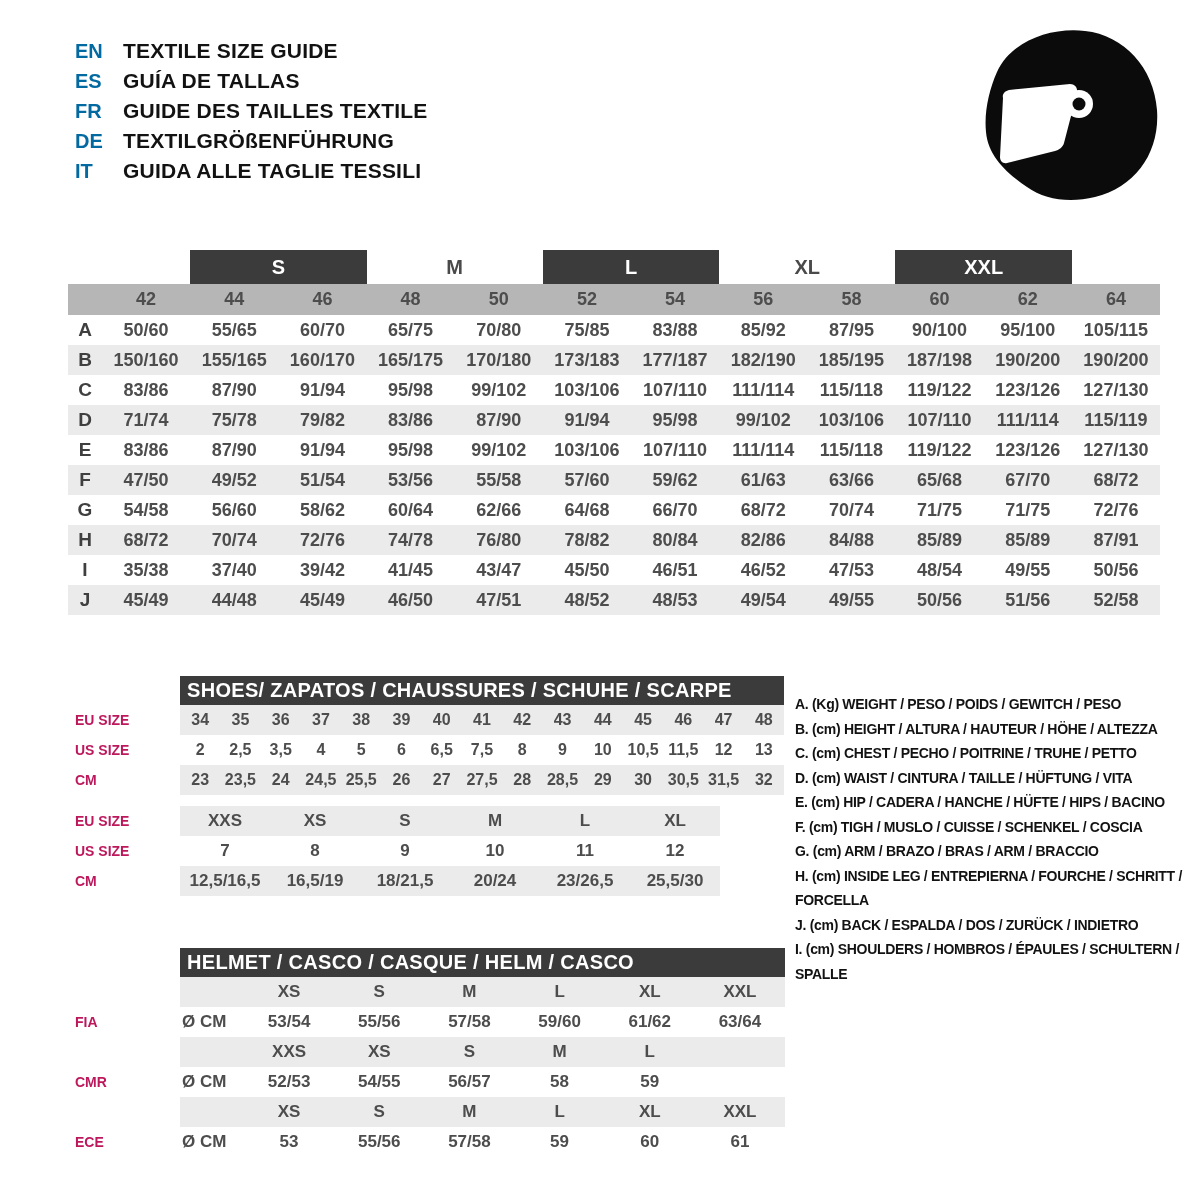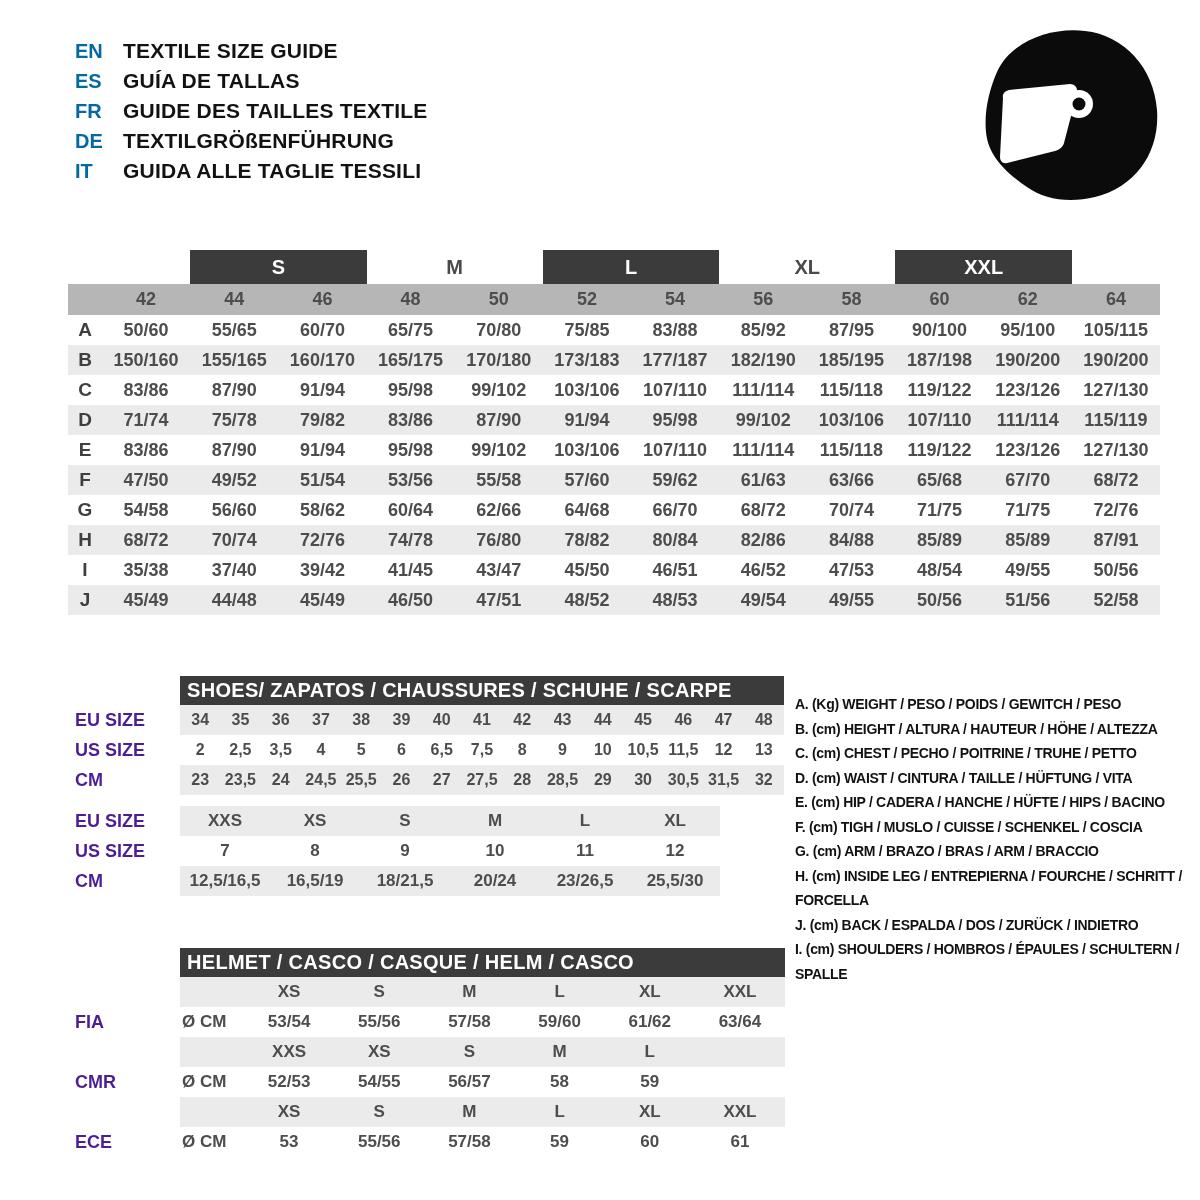--- a/index.html
+++ b/index.html
@@ -27,22 +27,22 @@
   .cell { text-align:center; font-weight:bold; font-size:18px; color:var(--vtext,#4d4d4d); }
   .cell.lbl { font-size:19px; color:#3f3f3f; }
 
   
   .section-bar { margin-left:112px; height:29px; background:var(--dark,#3b3b3b); color:#fff;
     font-weight:bold; font-size:20px; display:flex; align-items:center; padding-left:7px; letter-spacing:.3px; }
   .shoes  { position:absolute; left:68px; top:676px; width:716px; }
   .gloves { position:absolute; left:68px; top:806px; width:652px; }
   .helmet-table { position:absolute; left:68px; top:948px; width:717px; }
   .frow { display:flex; height:30px; }
-  .rlabel { width:112px; display:flex; align-items:center; font-weight:bold; font-size:18px;
-    color:#4c1d95; padding-left:7px; }
+  .rlabel { width:112px; display:flex; align-items:center; font-weight:bold; font-size:14px;
+    color:#be185d; padding-left:7px; }
   .rdata { flex:1; display:grid; align-items:center; }
   .rdata.shaded { background:var(--stripe,#ebebeb); }
   .cols15 { grid-template-columns:repeat(15,1fr); }
   .cols6  { grid-template-columns:repeat(6,1fr); }
   .hcols  { grid-template-columns:64px repeat(6,1fr); }
   .cols15 .cell { font-size:16px; }
   .cols6 .cell, .hcols .cell { font-size:17px; }
   .cell.dia { text-align:left; padding-left:2px; }
 
   

